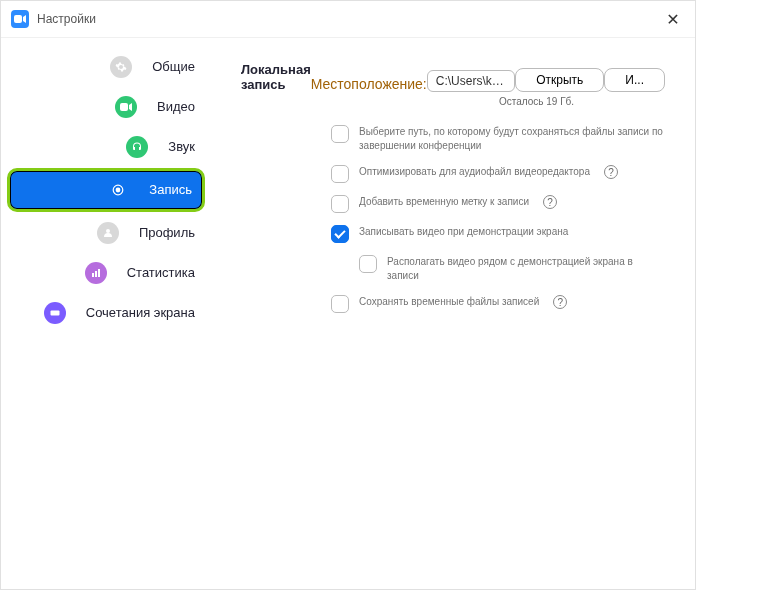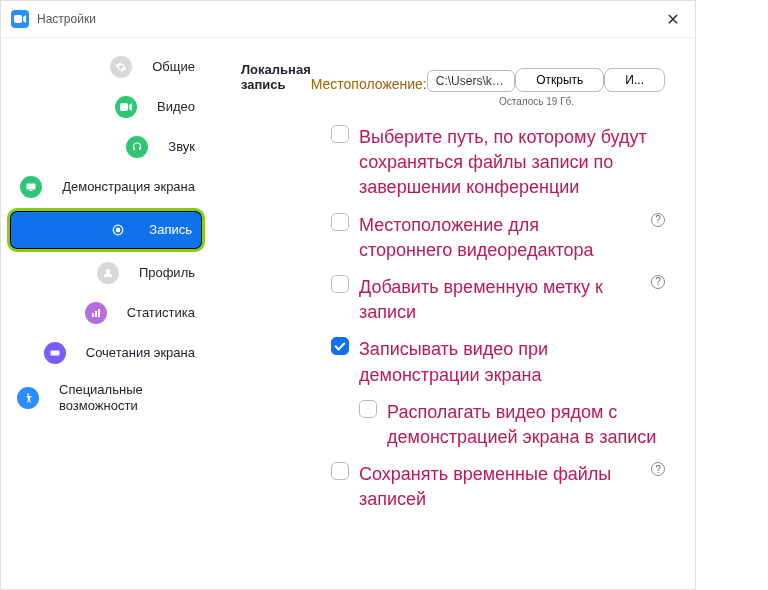--- a/index.html
+++ b/index.html
@@ -118,21 +118,21 @@
   border-color: #0E72ED;
 }
 .chk.checked::after {
   content: "";
   width: 4px; height: 8px;
   border: solid #fff;
   border-width: 0 2px 2px 0;
   transform: rotate(45deg);
   margin-top: -2px;
 }
-.opt-label { font-size: 18px; line-height: 1.4; color: #be185d; }
+.opt-label { font-size: 10px; line-height: 1.4; color: #737373; }
 .help-icon {
   width: 14px; height: 14px;
   border: 1px solid #888;
   border-radius: 50%;
   display: inline-flex; align-items: center; justify-content: center;
   font-size: 10px; color: #666;
   margin-left: 4px;
   flex-shrink: 0;
 }
 </style>
@@ -174,29 +174,20 @@
 
       <div class="nav-item">
         <div class="nav-icon" style="background:#2fc774">
           <svg viewBox="0 0 24 24" fill="#fff">
               <path d="M12 3a8 8 0 00-8 8v5a2 2 0 002 2h2v-6H6v-1a6 6 0 1112 0v1h-2v6h2a2 2 0 002-2v-5a8 8 0 00-8-8z"></path>
             </svg>
         </div>
         <span class="nav-label">Звук</span>
       </div>
 
-      <div class="nav-item">
-        <div class="nav-icon" style="background:#2fc774">
-          <svg viewBox="0 0 24 24" fill="#fff">
-              <rect x="3" y="5" width="18" height="12" rx="2"></rect>
-              <rect x="9" y="18" width="6" height="2"></rect>
-            </svg>
-        </div>
-        <span class="nav-label">Демонстрация экрана</span>
-      </div>
 
 
 
       <div class="nav-item selected">
         <div class="nav-icon">
           <svg viewBox="0 0 20 20" width="18" height="18">
               <circle cx="10" cy="10" r="8" fill="none" stroke="#fff" stroke-width="2"></circle>
               <circle cx="10" cy="10" r="4" fill="#fff"></circle>
             </svg>
         </div>
@@ -226,29 +217,20 @@
 
       <div class="nav-item">
         <div class="nav-icon" style="background:#7b5cff">
           <svg viewBox="0 0 24 24" fill="#fff">
               <rect x="3" y="7" width="18" height="10" rx="2"></rect>
             </svg>
         </div>
         <span class="nav-label">Сочетания экрана</span>
       </div>
 
-      <div class="nav-item">
-        <div class="nav-icon" style="background:#2D8CFF">
-          <svg viewBox="0 0 24 24" fill="#fff">
-              <circle cx="12" cy="5" r="2"></circle>
-              <path d="M12 8l-5 2 5 1v5l-2 5h2l2-5 2 5h2l-2-5v-5l5-1-5-2z"></path>
-            </svg>
-        </div>
-        <span class="nav-label">Специальные возможности</span>
-      </div>
 
     </div>
 
     <div class="content">
       <div class="loc-row">
         <span class="section-title">Локальная запись</span>
         <span class="loc-label">Местоположение:</span>
         <div class="loc-input">C:\Users\kmwar\Documents\Zo</div>
         <button class="btn">Открыть</button>
         <button class="btn">И...</button>
@@ -258,21 +240,21 @@
       <div class="opts">
 
         <div class="opt-row">
           <div class="chk"></div>
           <span class="opt-label">Выберите путь, по которому будут сохраняться файлы записи по завершении конференции</span>
         </div>
 
 
         <div class="opt-row">
           <div class="chk"></div>
-          <span class="opt-label">Местоположение для стороннего видеоредактора</span>
+          <span class="opt-label">Оптимизировать для аудиофайл видеоредактора</span>
           <span class="help-icon">?</span>
         </div>
 
         <div class="opt-row">
           <div class="chk"></div>
           <span class="opt-label">Добавить временную метку к записи</span>
           <span class="help-icon">?</span>
         </div>
 
         <div class="opt-row">

